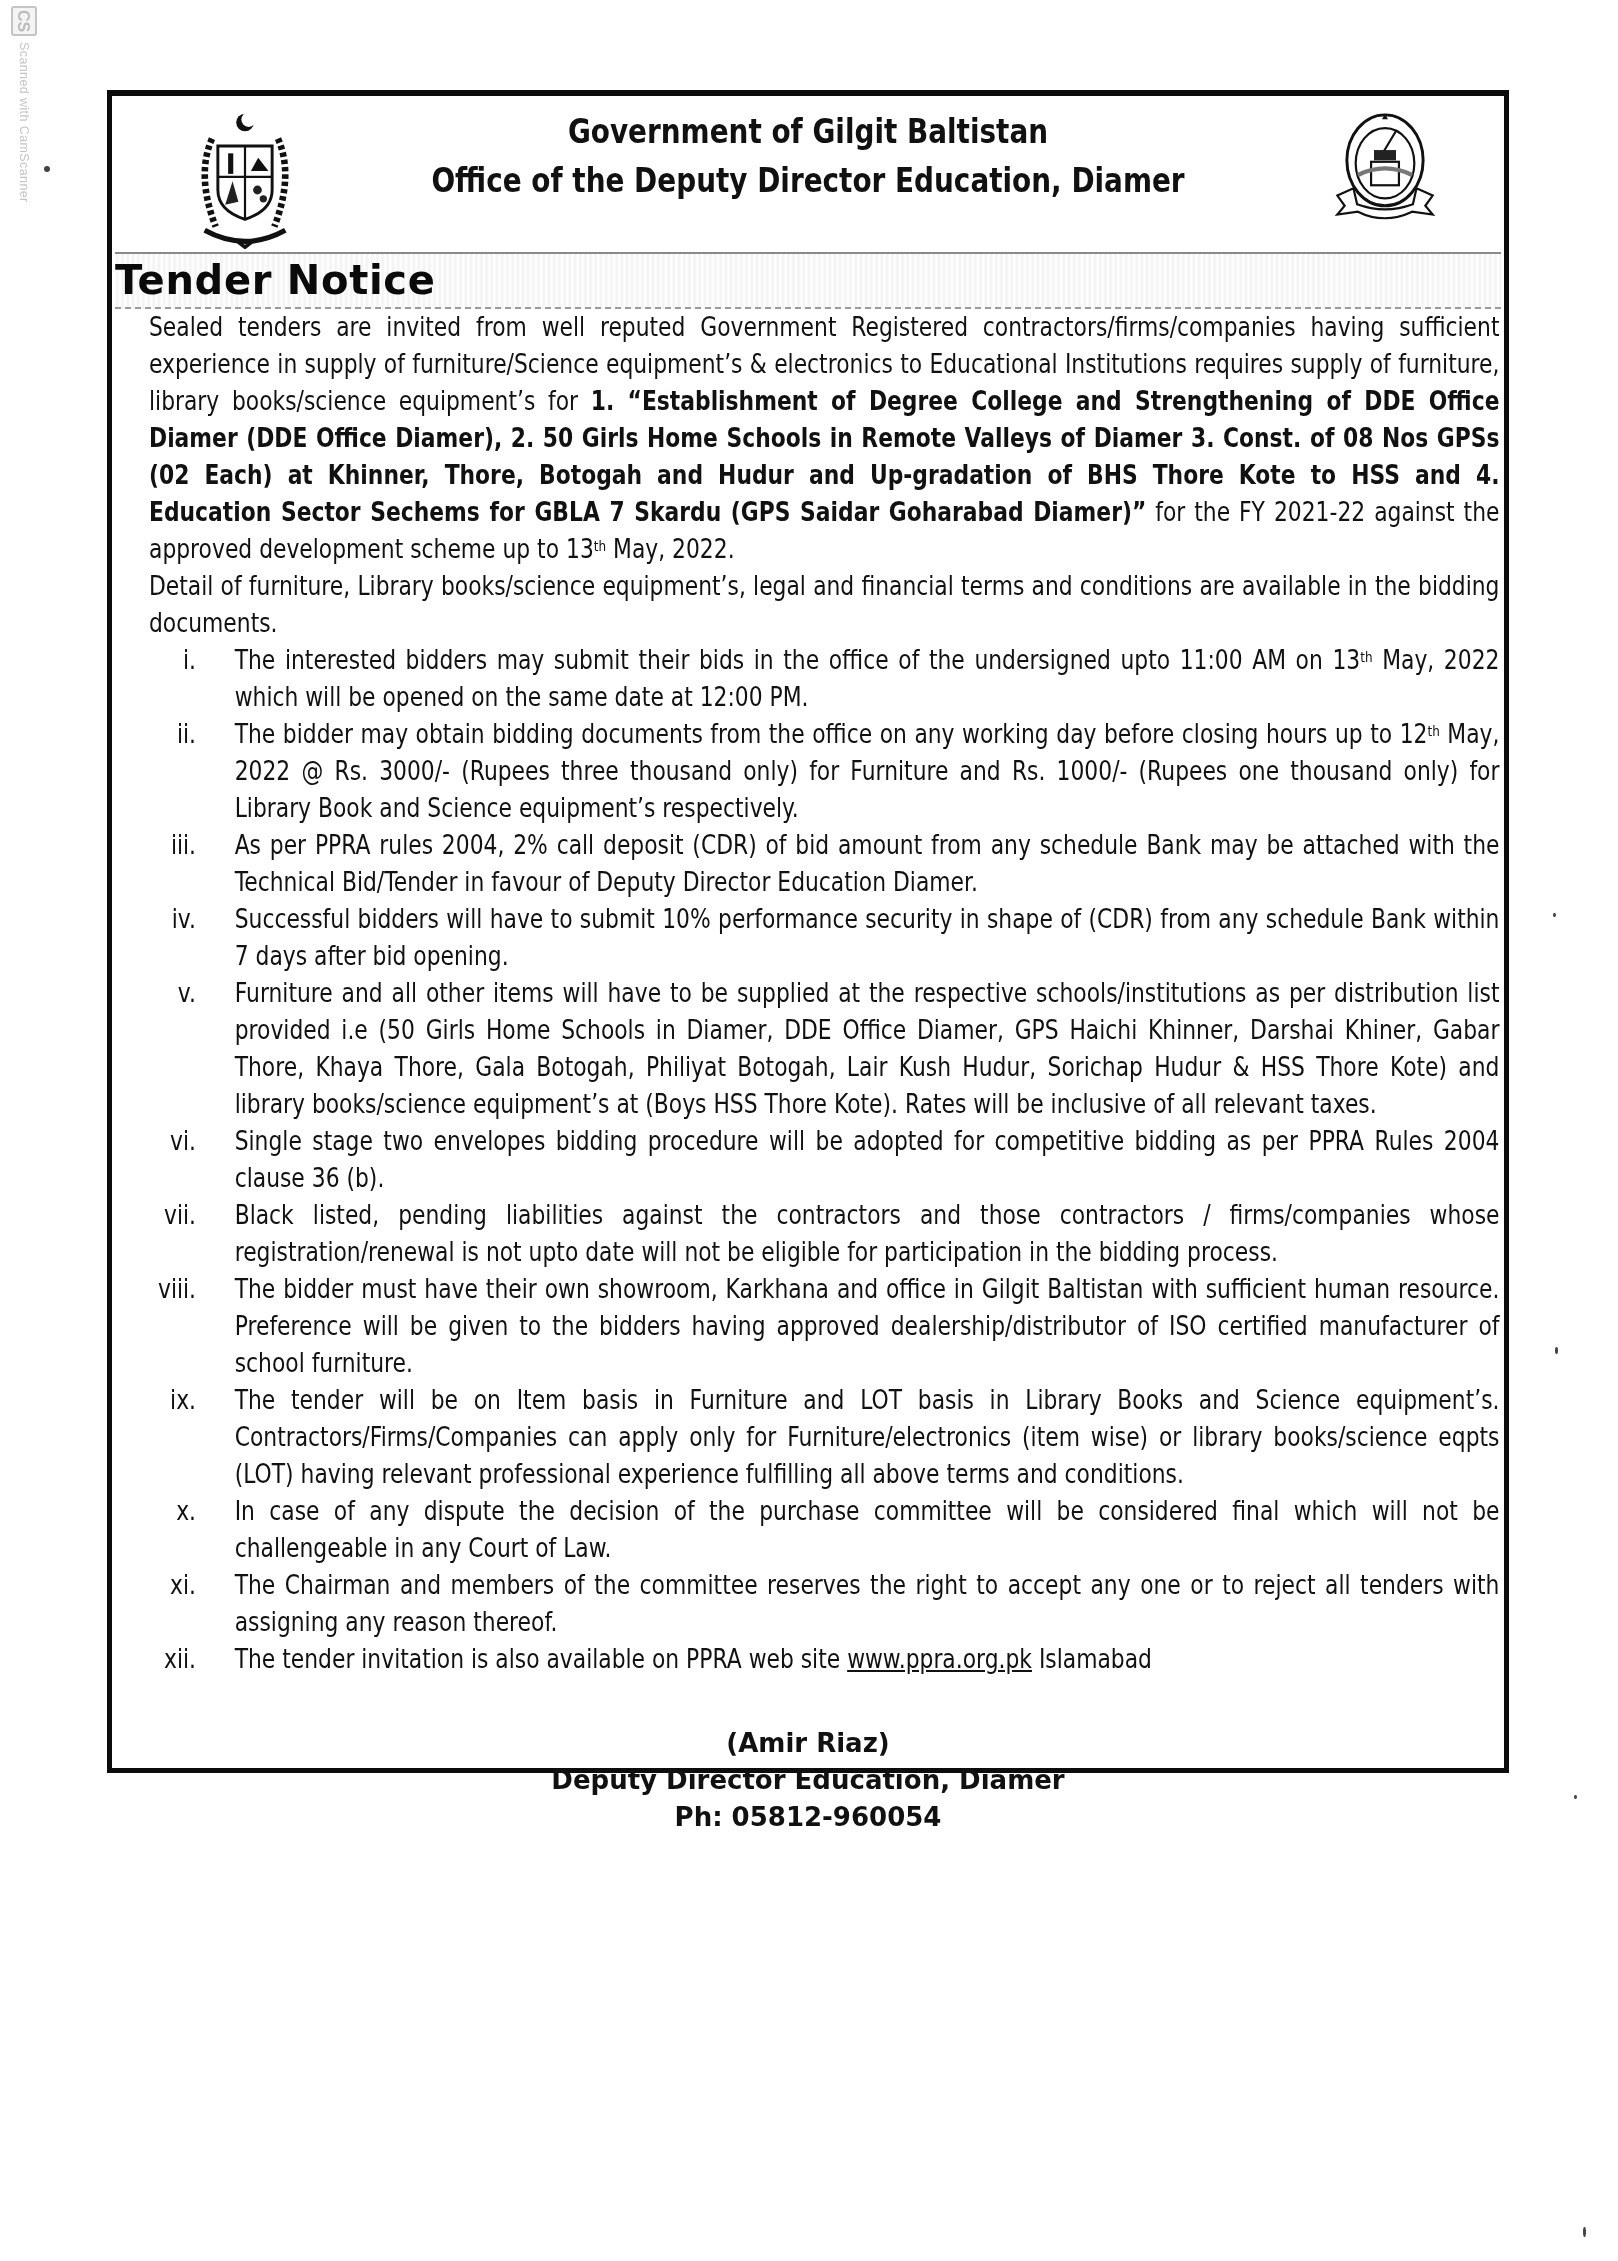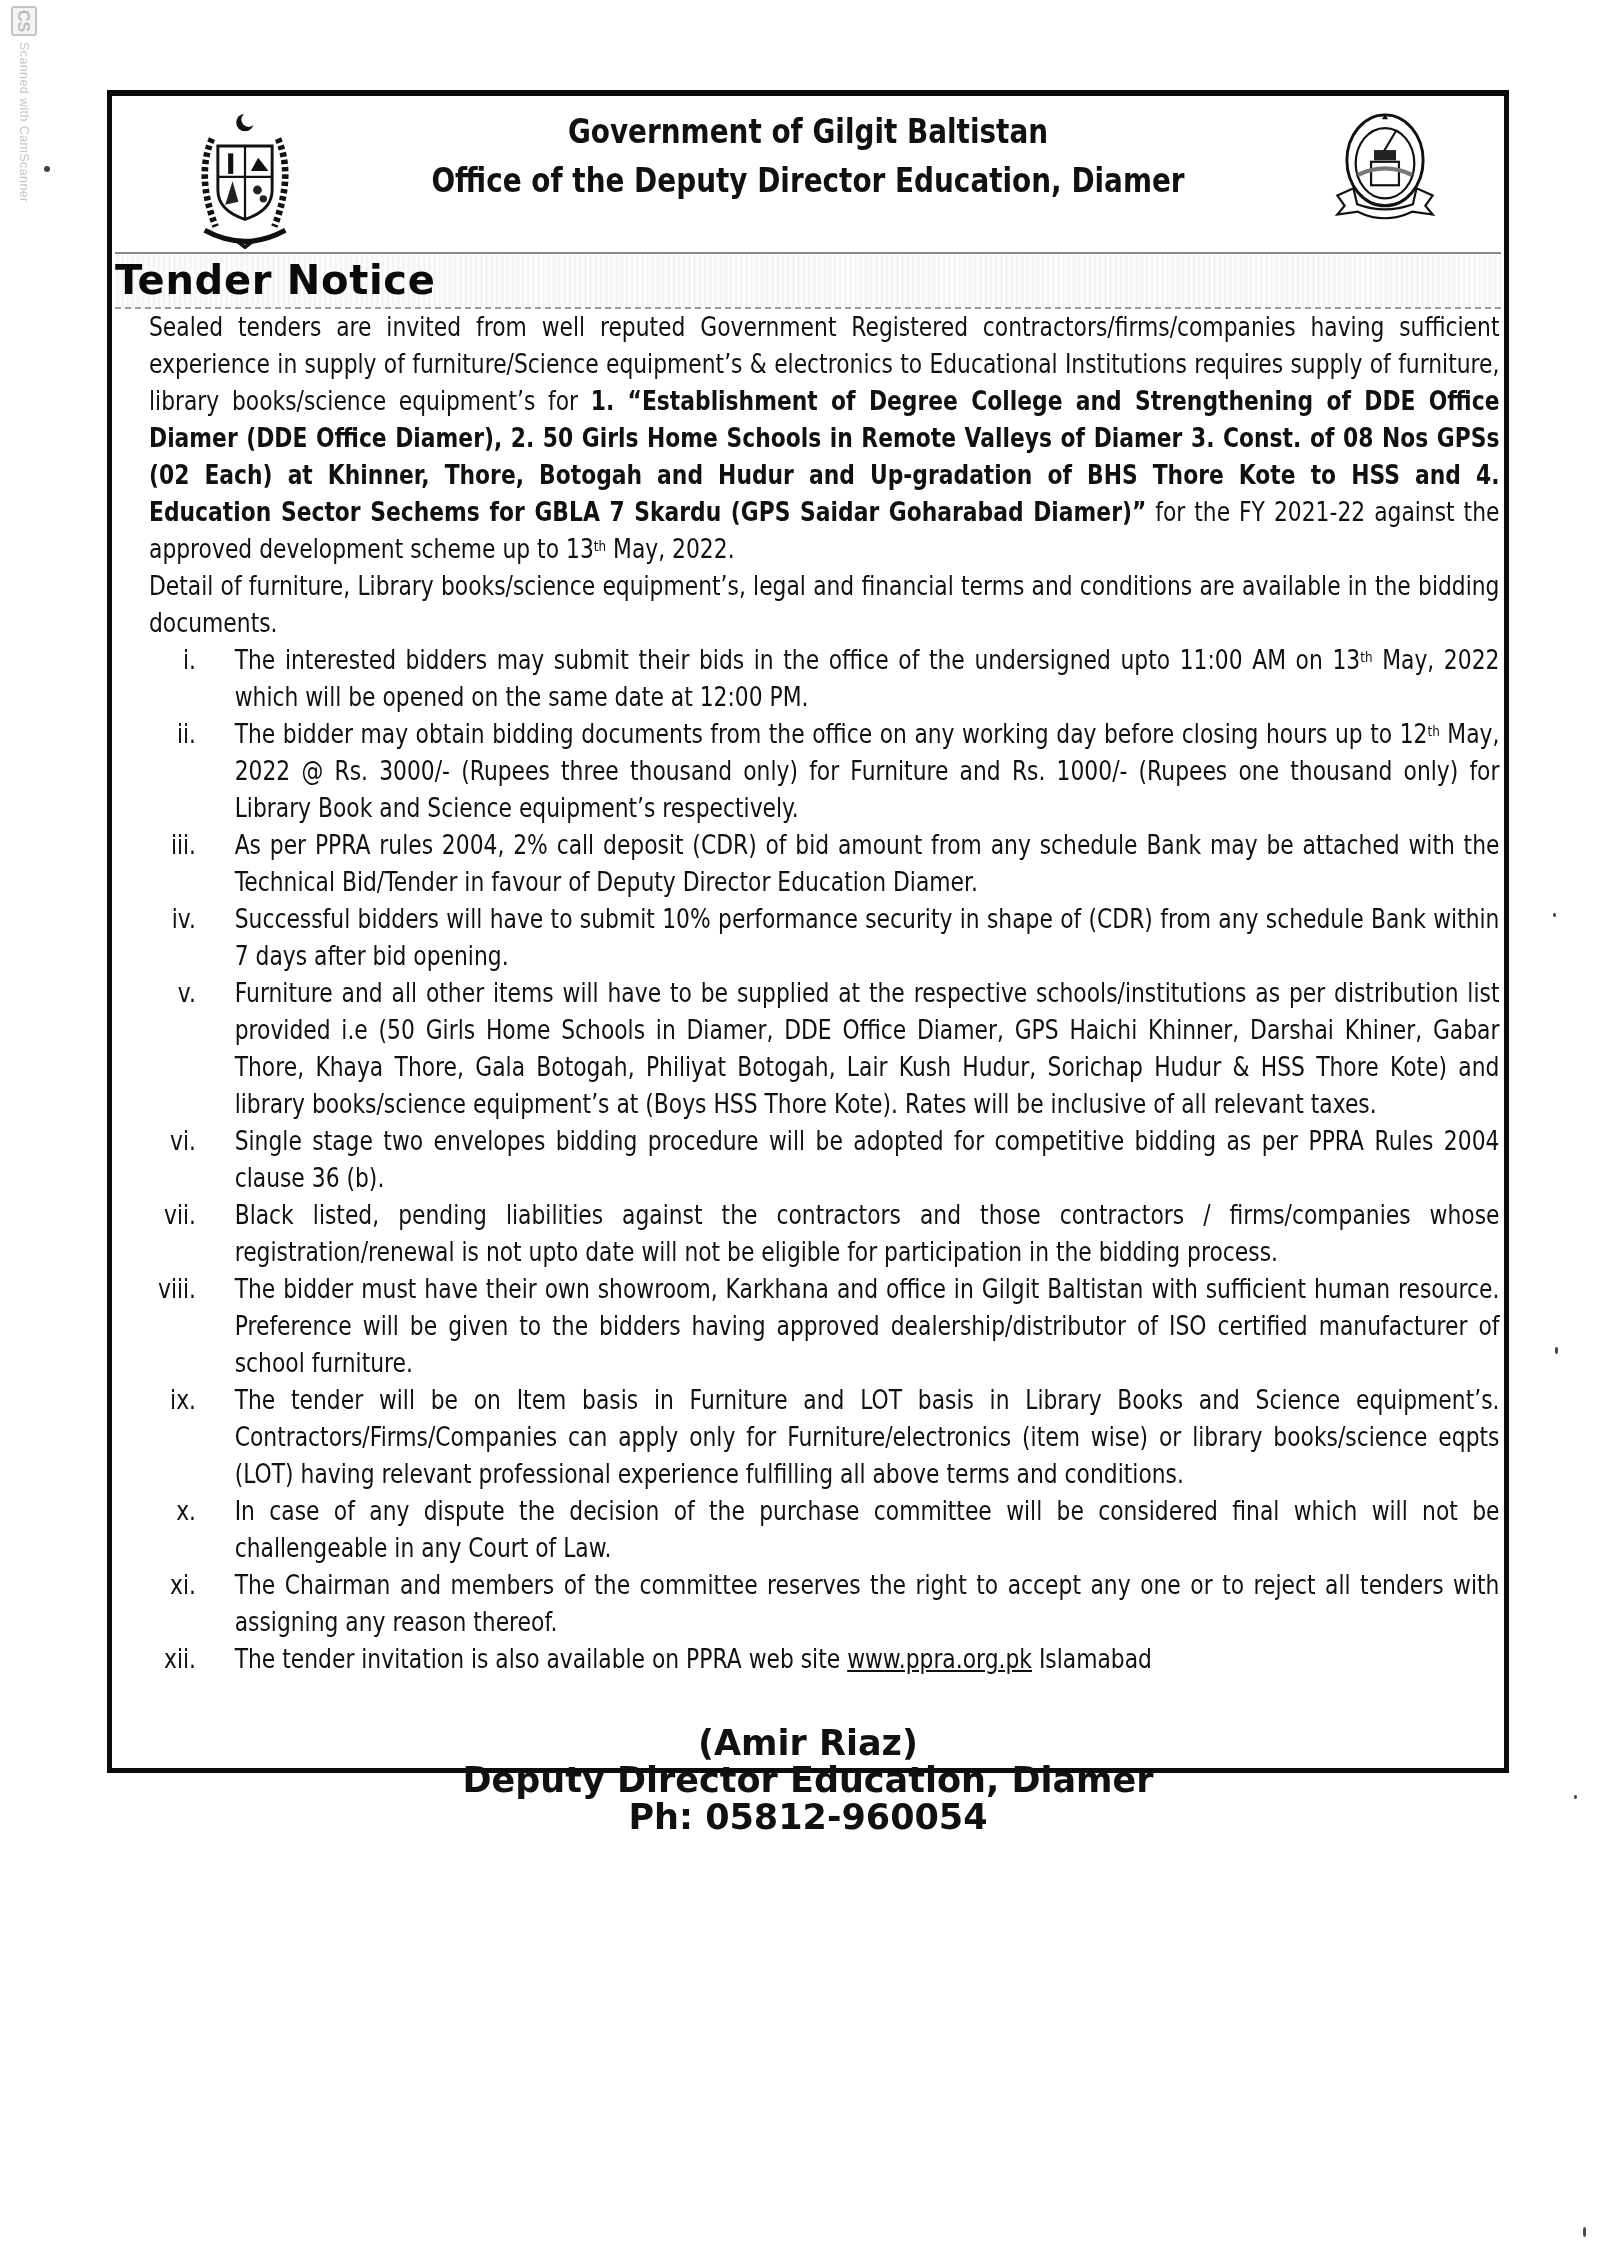--- a/index.html
+++ b/index.html
@@ -51,21 +51,21 @@
   .para { margin: 0; transform: scaleX(0.84); transform-origin: left top; width: 119%; }
   .para b { font-weight: bold; }
   sup { font-size: 0.55em; vertical-align: top; position: relative; top: -2.9px; }
   .clauses { list-style: none; margin: 0; padding: 0; }
   .clause { display: flex; transform: scaleX(0.84); transform-origin: left top; width: 119%; }
   .clause-num { width: 102px; flex: none; text-align: right; padding-right: 46px; box-sizing: border-box; }
   .clause-text { flex: 1; text-align: justify; }
   .link { text-decoration: underline; }
   .signature {
     text-align: center; margin-top: 47px; font-family: "DejaVu Sans", sans-serif;
-    font-weight: bold; font-size: 35px; line-height: 37px;
+    font-weight: bold; font-size: 26px; line-height: 37px;
   }
   .specks span { position: absolute; background: #444; border-radius: 50%; }
 </style>
 </head>
 <body>
 
 <div class="watermark">
   <div class="wm-badge">
       <span>CS</span>
     </div>

